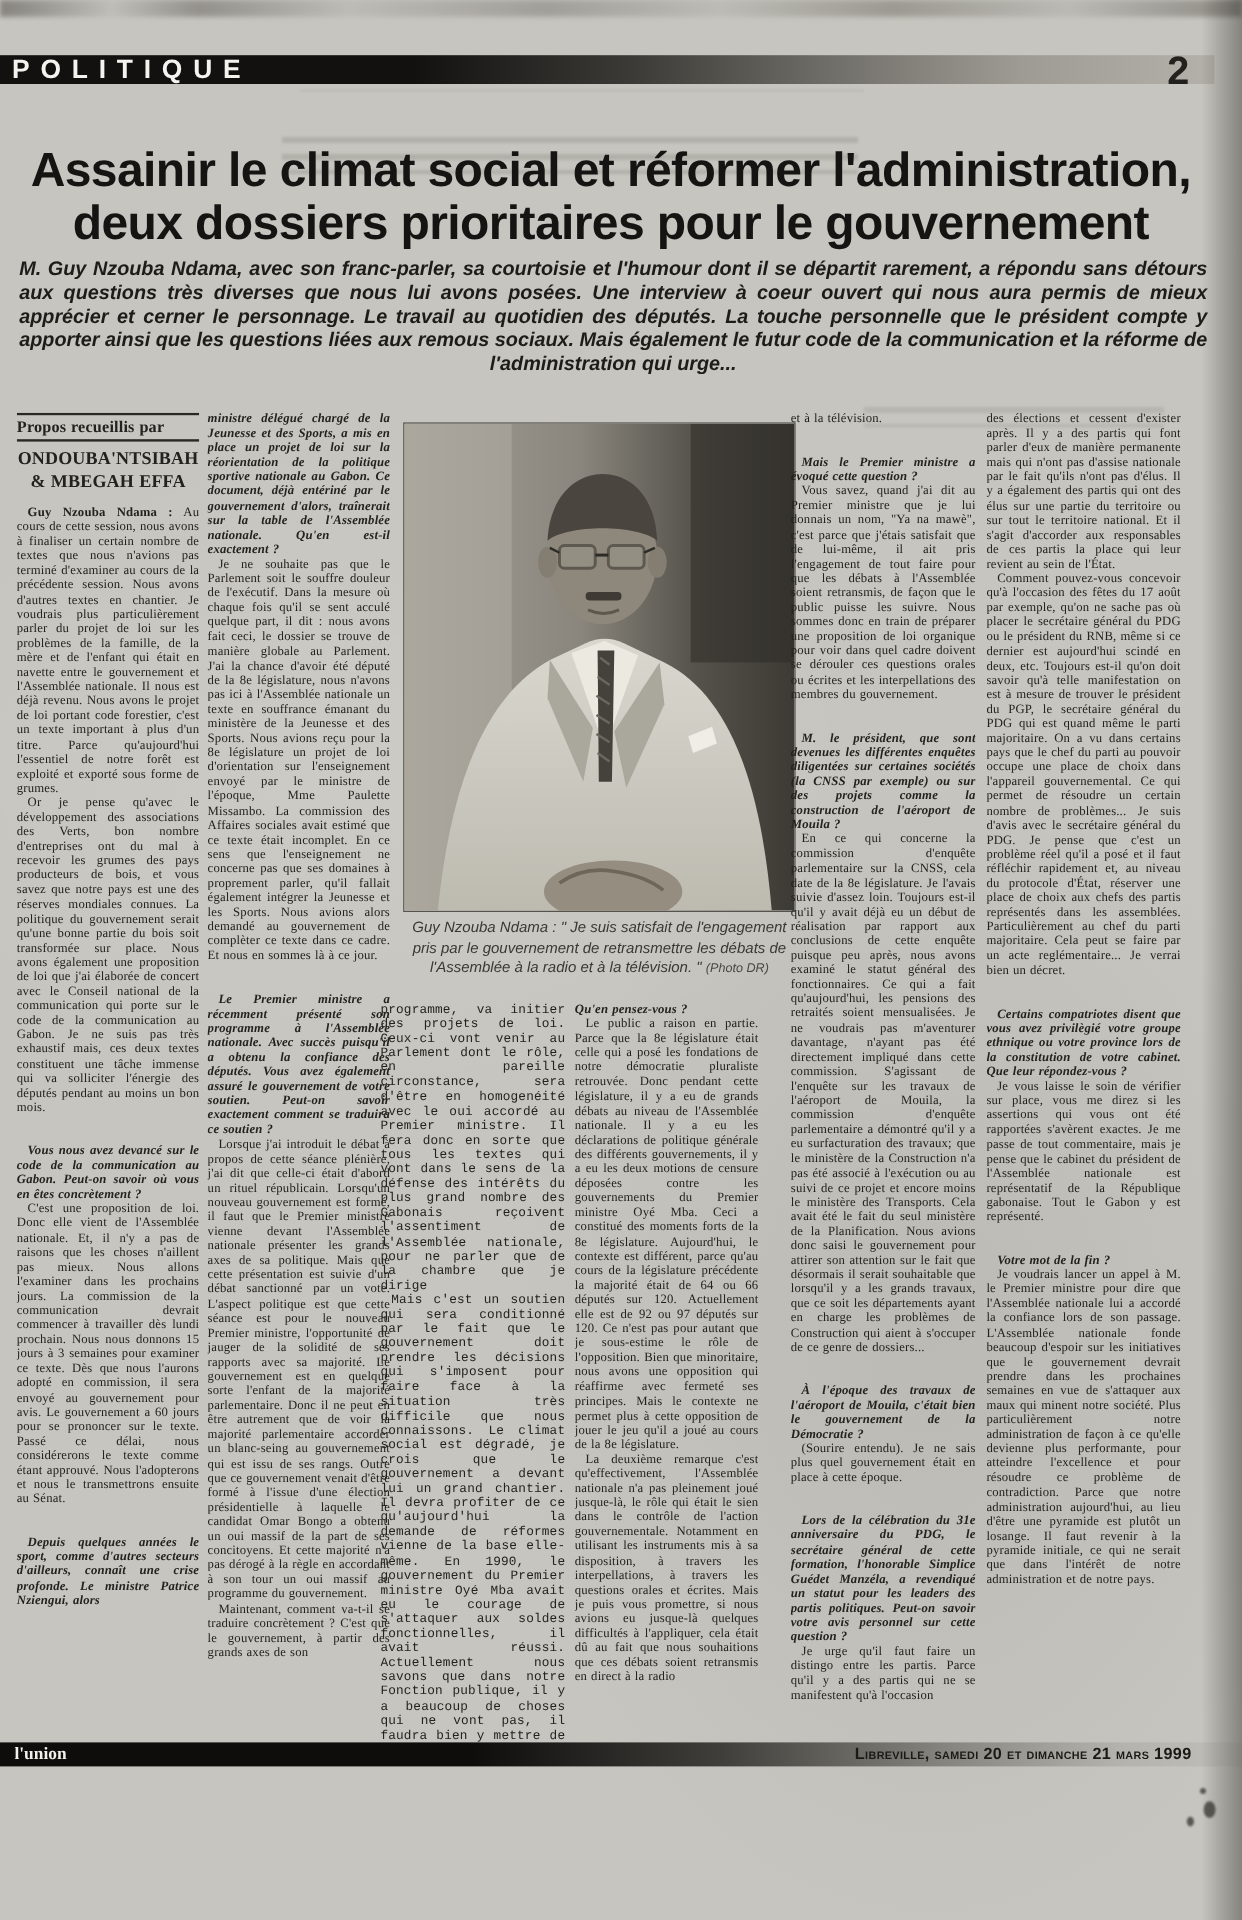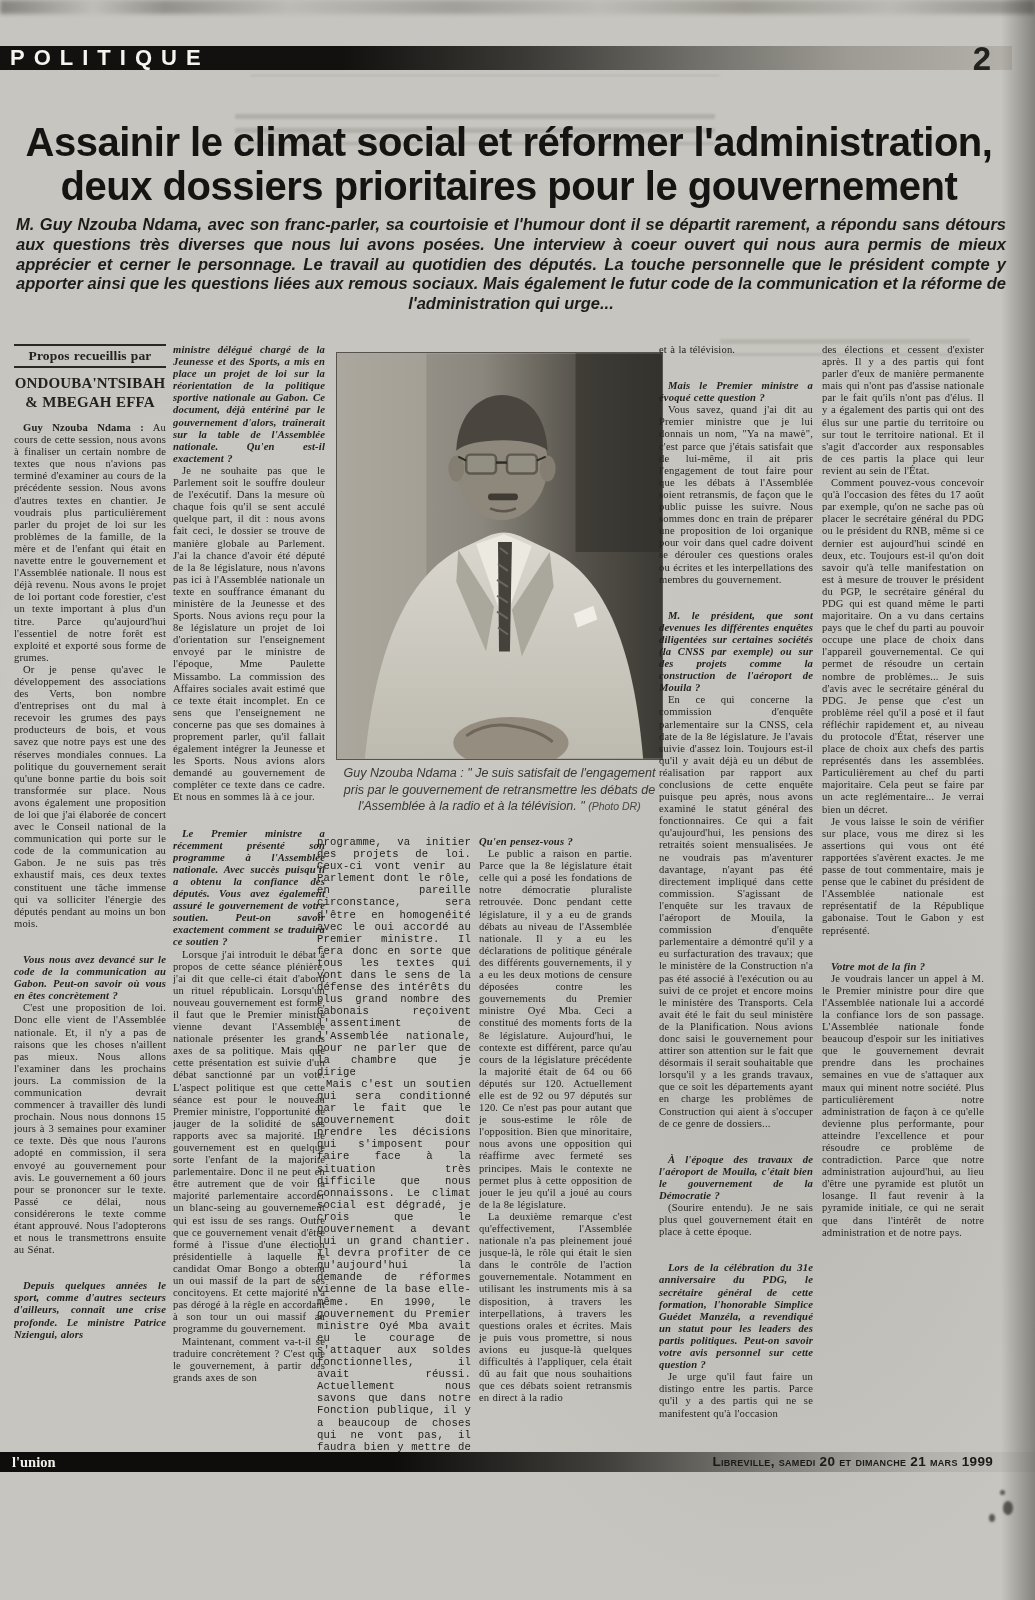--- a/index.html
+++ b/index.html
@@ -58,21 +58,21 @@
   .c4{left:465px;width:153px;padding-top:492px;}
   .c5{left:645px;width:154px;}
   .c6{left:808px;width:162px;}
   .para{margin:0;text-align:justify;text-indent:9px;}
   .question{font-weight:bold;font-style:italic;margin-top:24px;}
   .question b{font-style:normal;}
   .cont{text-indent:0;margin-top:0;}
 
   
   .byline{border-top:2px solid #2a2824;margin-bottom:10px;}
-  .byline-label{font-weight:bold;font-size:13.5px;text-align:center;line-height:20px;
+  .byline-label{font-weight:bold;font-size:13.5px;line-height:20px;
     border-bottom:2px solid #2a2824;}
   .byline-authors{font-weight:bold;font-size:15px;line-height:19px;text-align:center;padding-top:6px;}
 
   
   .photo-wrap{position:absolute;left:322px;top:8px;width:327px;height:480px;}
   .photo{width:327px;height:408px;border:1px solid #55534d;box-sizing:border-box;display:block;}
   .caption{margin-top:5px;font-family:"Liberation Sans",sans-serif;font-style:italic;
     font-size:12.5px;line-height:16.5px;color:#3a3834;text-align:center;}
   .caption .credit{font-style:italic;font-size:10.5px;color:#4a4843;}
 
@@ -213,20 +213,21 @@
           <p class="para answer">(Sourire entendu). Je ne sais plus quel gouvernement était en place à cette époque.</p>
           <p class="para question">Lors de la célébration du 31e anniversaire du PDG, le secrétaire général de cette formation, l'honorable Simplice Guédet Manzéla, a revendiqué un statut pour les leaders des partis politiques. Peut-on savoir votre avis personnel sur cette question ?</p>
           <p class="para answer">Je urge qu'il faut faire un distingo entre les partis. Parce qu'il y a des partis qui ne se manifestent qu'à l'occasion</p>
         </div>
     </div>
 
     <div class="col c6">
       <div>
           <p class="para answer cont">des élections et cessent d'exister après. Il y a des partis qui font parler d'eux de manière permanente mais qui n'ont pas d'assise nationale par le fait qu'ils n'ont pas d'élus. Il y a également des partis qui ont des élus sur une partie du territoire ou sur tout le territoire national. Et il s'agit d'accorder aux responsables de ces partis la place qui leur revient au sein de l'État.</p>
           <p class="para answer">Comment pouvez-vous concevoir qu'à l'occasion des fêtes du 17 août par exemple, qu'on ne sache pas où placer le secrétaire général du PDG ou le président du RNB, même si ce dernier est aujourd'hui scindé en deux, etc. Toujours est-il qu'on doit savoir qu'à telle manifestation on est à mesure de trouver le président du PGP, le secrétaire général du PDG qui est quand même le parti majoritaire. On a vu dans certains pays que le chef du parti au pouvoir occupe une place de choix dans l'appareil gouvernemental. Ce qui permet de résoudre un certain nombre de problèmes... Je suis d'avis avec le secrétaire général du PDG. Je pense que c'est un problème réel qu'il a posé et il faut réfléchir rapidement et, au niveau du protocole d'État, réserver une place de choix aux chefs des partis représentés dans les assemblées. Particulièrement au chef du parti majoritaire. Cela peut se faire par un acte reglémentaire... Je verrai bien un décret.</p>
+          <p class="para question">Certains compatriotes disent que vous avez privilègié votre groupe ethnique ou votre province lors de la constitution de votre cabinet. Que leur répondez-vous ?</p>
           <p class="para answer">Je vous laisse le soin de vérifier sur place, vous me direz si les assertions qui vous ont été rapportées s'avèrent exactes. Je me passe de tout commentaire, mais je pense que le cabinet du président de l'Assemblée nationale est représentatif de la République gabonaise. Tout le Gabon y est représenté.</p>
           <p class="para question">Votre mot de la fin ?</p>
           <p class="para answer">Je voudrais lancer un appel à M. le Premier ministre pour dire que l'Assemblée nationale lui a accordé la confiance lors de son passage. L'Assemblée nationale fonde beaucoup d'espoir sur les initiatives que le gouvernement devrait prendre dans les prochaines semaines en vue de s'attaquer aux maux qui minent notre société. Plus particulièrement notre administration de façon à ce qu'elle devienne plus performante, pour atteindre l'excellence et pour résoudre ce problème de contradiction. Parce que notre administration aujourd'hui, au lieu d'être une pyramide est plutôt un losange. Il faut revenir à la pyramide initiale, ce qui ne serait que dans l'intérêt de notre administration et de notre pays.</p>
         </div>
     </div>
 
   </div>
 
   <div class="footer-bar">
     <span class="footer-brand">l'union</span>

